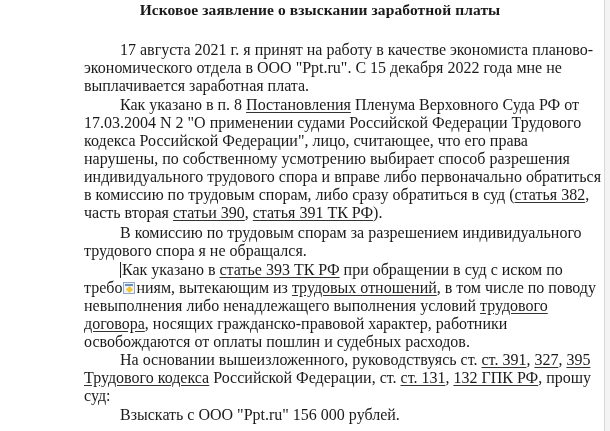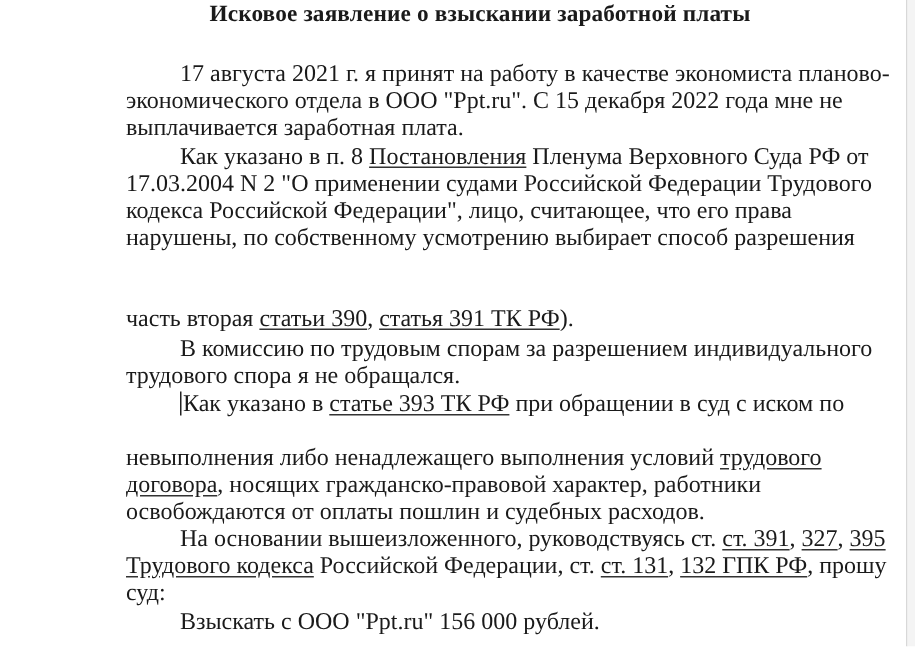--- a/index.html
+++ b/index.html
@@ -72,33 +72,42 @@
   </div>
   <div class="line" style="top: 112px;">
     <span>17.03.2004 N 2 "О применении судами Российской Федерации Трудового</span>
   </div>
   <div class="line" style="top: 130px;">
     <span>кодекса Российской Федерации", лицо, считающее, что его права</span>
   </div>
   <div class="line" style="top: 148px;">
     <span>нарушены, по собственному усмотрению выбирает способ разрешения</span>
   </div>
+  <div class="line" style="top: 166px;">
+    <span>индивидуального трудового спора и вправе либо первоначально обратиться</span>
+  </div>
+  <div class="line" style="top: 184px;">
+    <span>в комиссию по трудовым спорам, либо сразу обратиться в суд (</span><span class="link">статья 382</span><span>,</span>
+  </div>
   <div class="line" style="top: 202px;">
     <span>часть вторая </span><span class="link">статьи 390</span><span>, </span><span class="link">статья 391 ТК РФ</span><span>).</span>
   </div>
 
   <div class="line indent" style="top: 222px;">
     <span>В комиссию по трудовым спорам за разрешением индивидуального</span>
   </div>
   <div class="line" style="top: 240px;">
     <span>трудового спора я не обращался.</span>
   </div>
 
   <div class="line" style="left: 120px; top: 259px;">
     <span class="cursor"></span><span>Как указано в </span><span class="link">статье 393 ТК РФ</span><span> при обращении в суд с иском по</span>
+  </div>
+  <div class="line" style="top: 277px;">
+    <span>требо</span><span class="smarttag"></span><span>ниям, вытекающим из </span><span class="link">трудовых отношений</span><span>, в том числе по поводу</span>
   </div>
   <div class="line" style="top: 295px;">
     <span>невыполнения либо ненадлежащего выполнения условий </span><span class="link">трудового</span>
   </div>
   <div class="line" style="top: 313px;">
     <span class="link">договора</span><span>, носящих гражданско-правовой характер, работники</span>
   </div>
   <div class="line" style="top: 331px;">
     <span>освобождаются от оплаты пошлин и судебных расходов.</span>
   </div>

